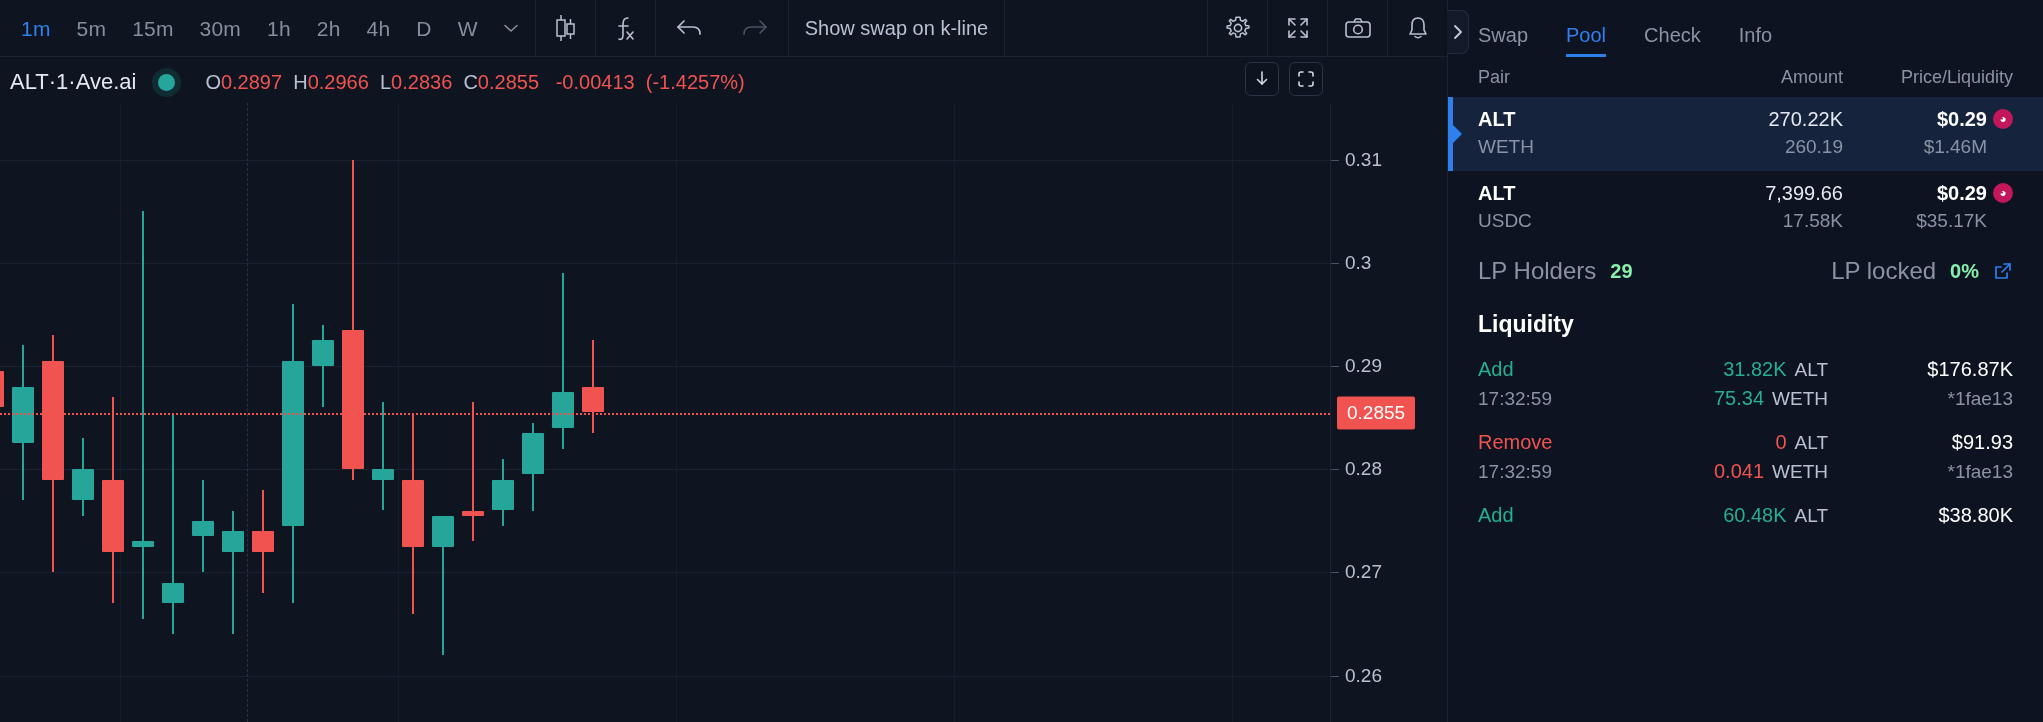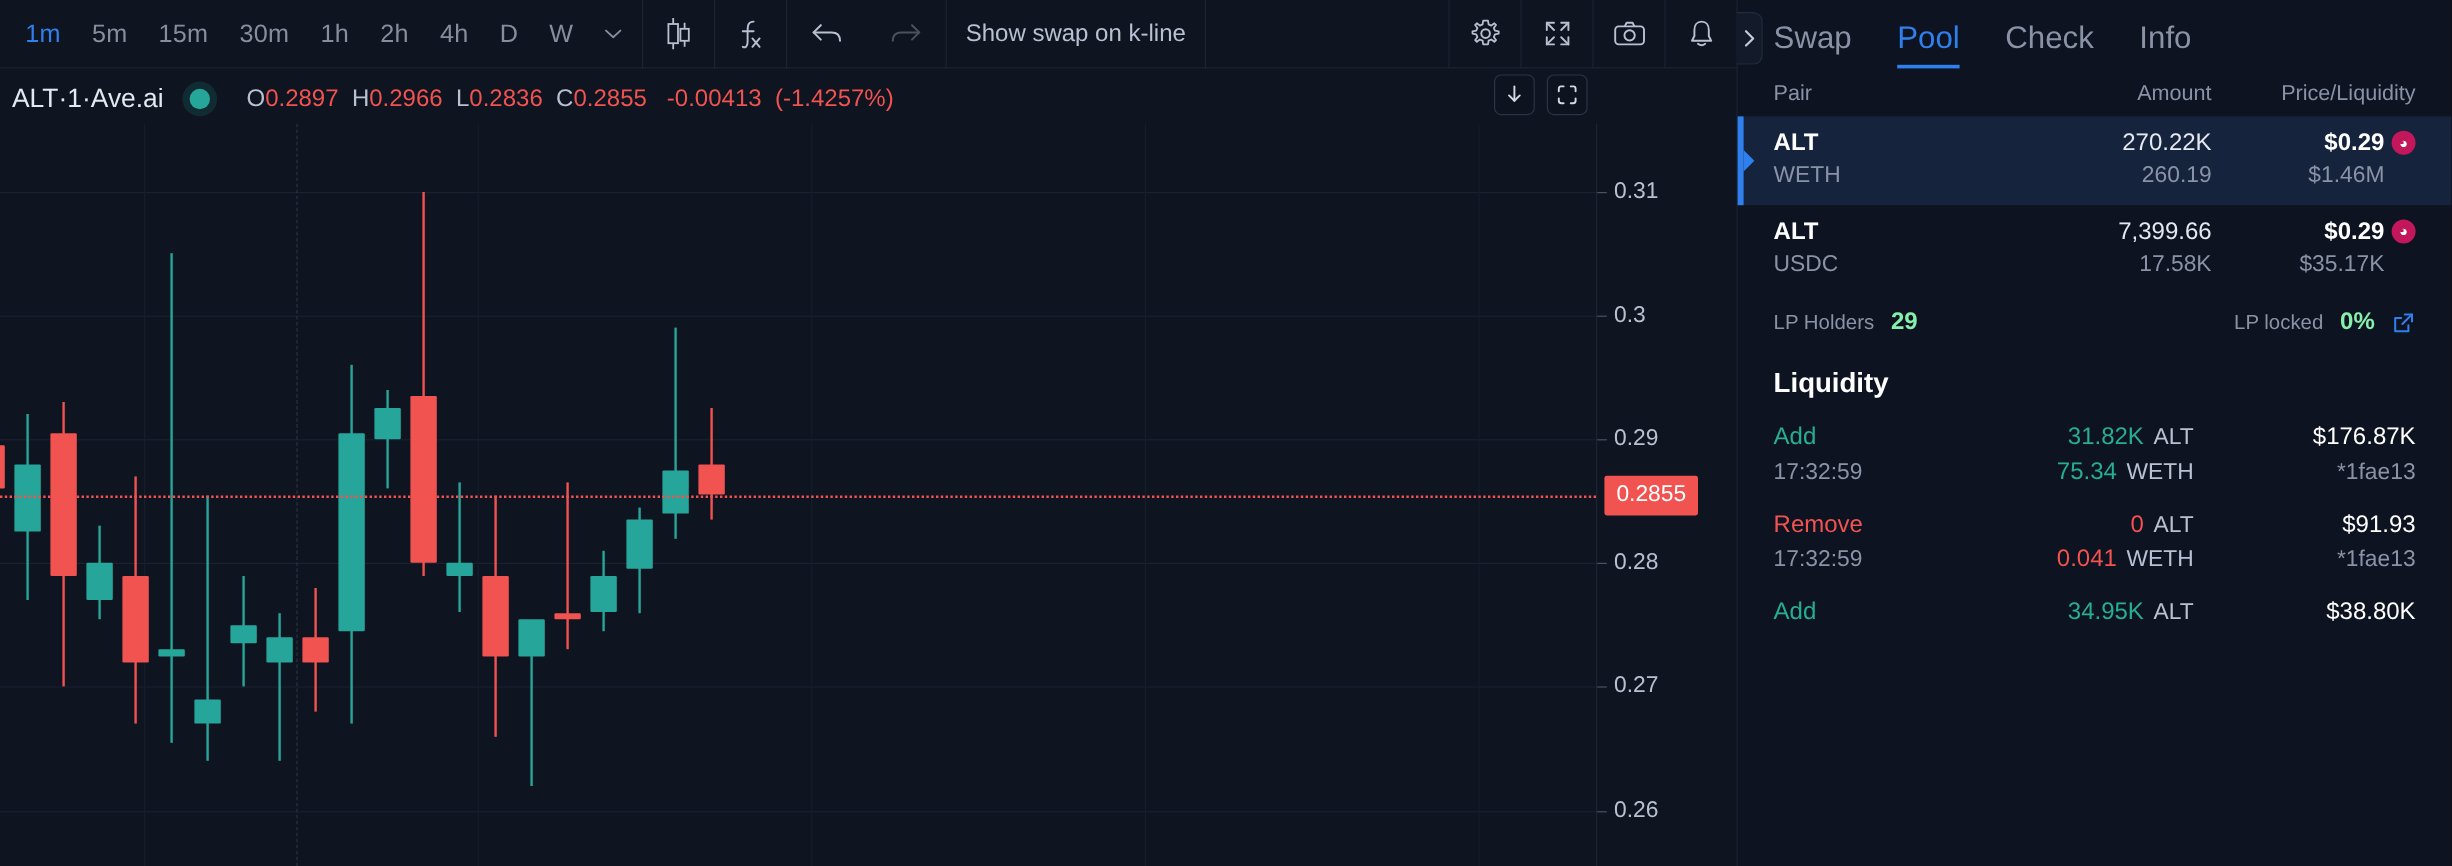--- a/index.html
+++ b/index.html
@@ -112,21 +112,21 @@
   
   .side { width: 596px; height: 722px; background: #0d1320; border-left: 1px solid #1c2434; position: relative; }
   .collapse {
     position: absolute; left: -1px; top: 10px; width: 22px; height: 44px;
     background: #131b2b; border: 1px solid #222c3e; border-left: none;
     border-radius: 0 8px 8px 0; display: flex; align-items: center; justify-content: center;
     cursor: pointer; z-index: 8;
   }
   .tabs { height: 57px; display: flex; align-items: flex-end; padding-left: 30px; gap: 38px; }
   .tab {
-    font-size: 26px; color: #8a93a5; padding-bottom: 10px; cursor: pointer; position: relative;
+    font-size: 20px; color: #8a93a5; padding-bottom: 10px; cursor: pointer; position: relative;
   }
   .tab.active { color: #2f80ed; }
   .tab.active::after {
     content: ""; position: absolute; left: 0; right: 0; bottom: 0; height: 3px; background: #2f80ed;
   }
 
   .col-head {
     display: flex; align-items: center; height: 40px; padding: 0 30px;
     color: #8a93a5; font-size: 18px;
   }
@@ -156,21 +156,21 @@
   .avatar {
     position: absolute; right: 0; top: 4px; width: 20px; height: 20px; border-radius: 50%;
     background: #c2185b; display: flex; align-items: center; justify-content: center;
     font-size: 12px; color: #fff;
   }
 
   .lp-row {
     display: flex; align-items: center; padding: 12px 30px; justify-content: space-between;
   }
   .lp-left, .lp-right { display: flex; align-items: center; gap: 14px; }
-  .lp-label { color: #8a93a5; font-size: 17px; }
+  .lp-label { color: #8a93a5; font-size: 24px; }
   .lp-val { color: #e4e8f0; font-size: 20px; }
   .lp-val.w { color: #86efac; font-weight: bold; }
 
   .sec-title { color: #fff; font-size: 23px; font-weight: bold; padding: 14px 30px 8px; }
 
   .liq-row { display: flex; padding: 9px 30px 6px; }
   .lc1 { width: 170px; }
   .lc2 { flex: 1; text-align: right; padding-right: 10px; }
   .lc3 { width: 175px; text-align: right; }
   .liq-head { color: #8a93a5; font-size: 18px; }
@@ -543,21 +543,21 @@
         <div class="prov ln">*1fae13</div>
       </div>
     </div>
 
     <div class="liq-row">
       <div class="lc1">
         <div class="type-add ln">Add</div>
       </div>
       <div class="lc2">
         <div class="ar ln">
-            <span class="amt-add">34.95K</span>
+            <span class="amt-add">60.48K</span>
             <span class="amt-tok">ALT</span>
           </div>
       </div>
       <div class="lc3">
         <div class="usd ln">$38.80K</div>
       </div>
     </div>
   </div>
 </div>
 

